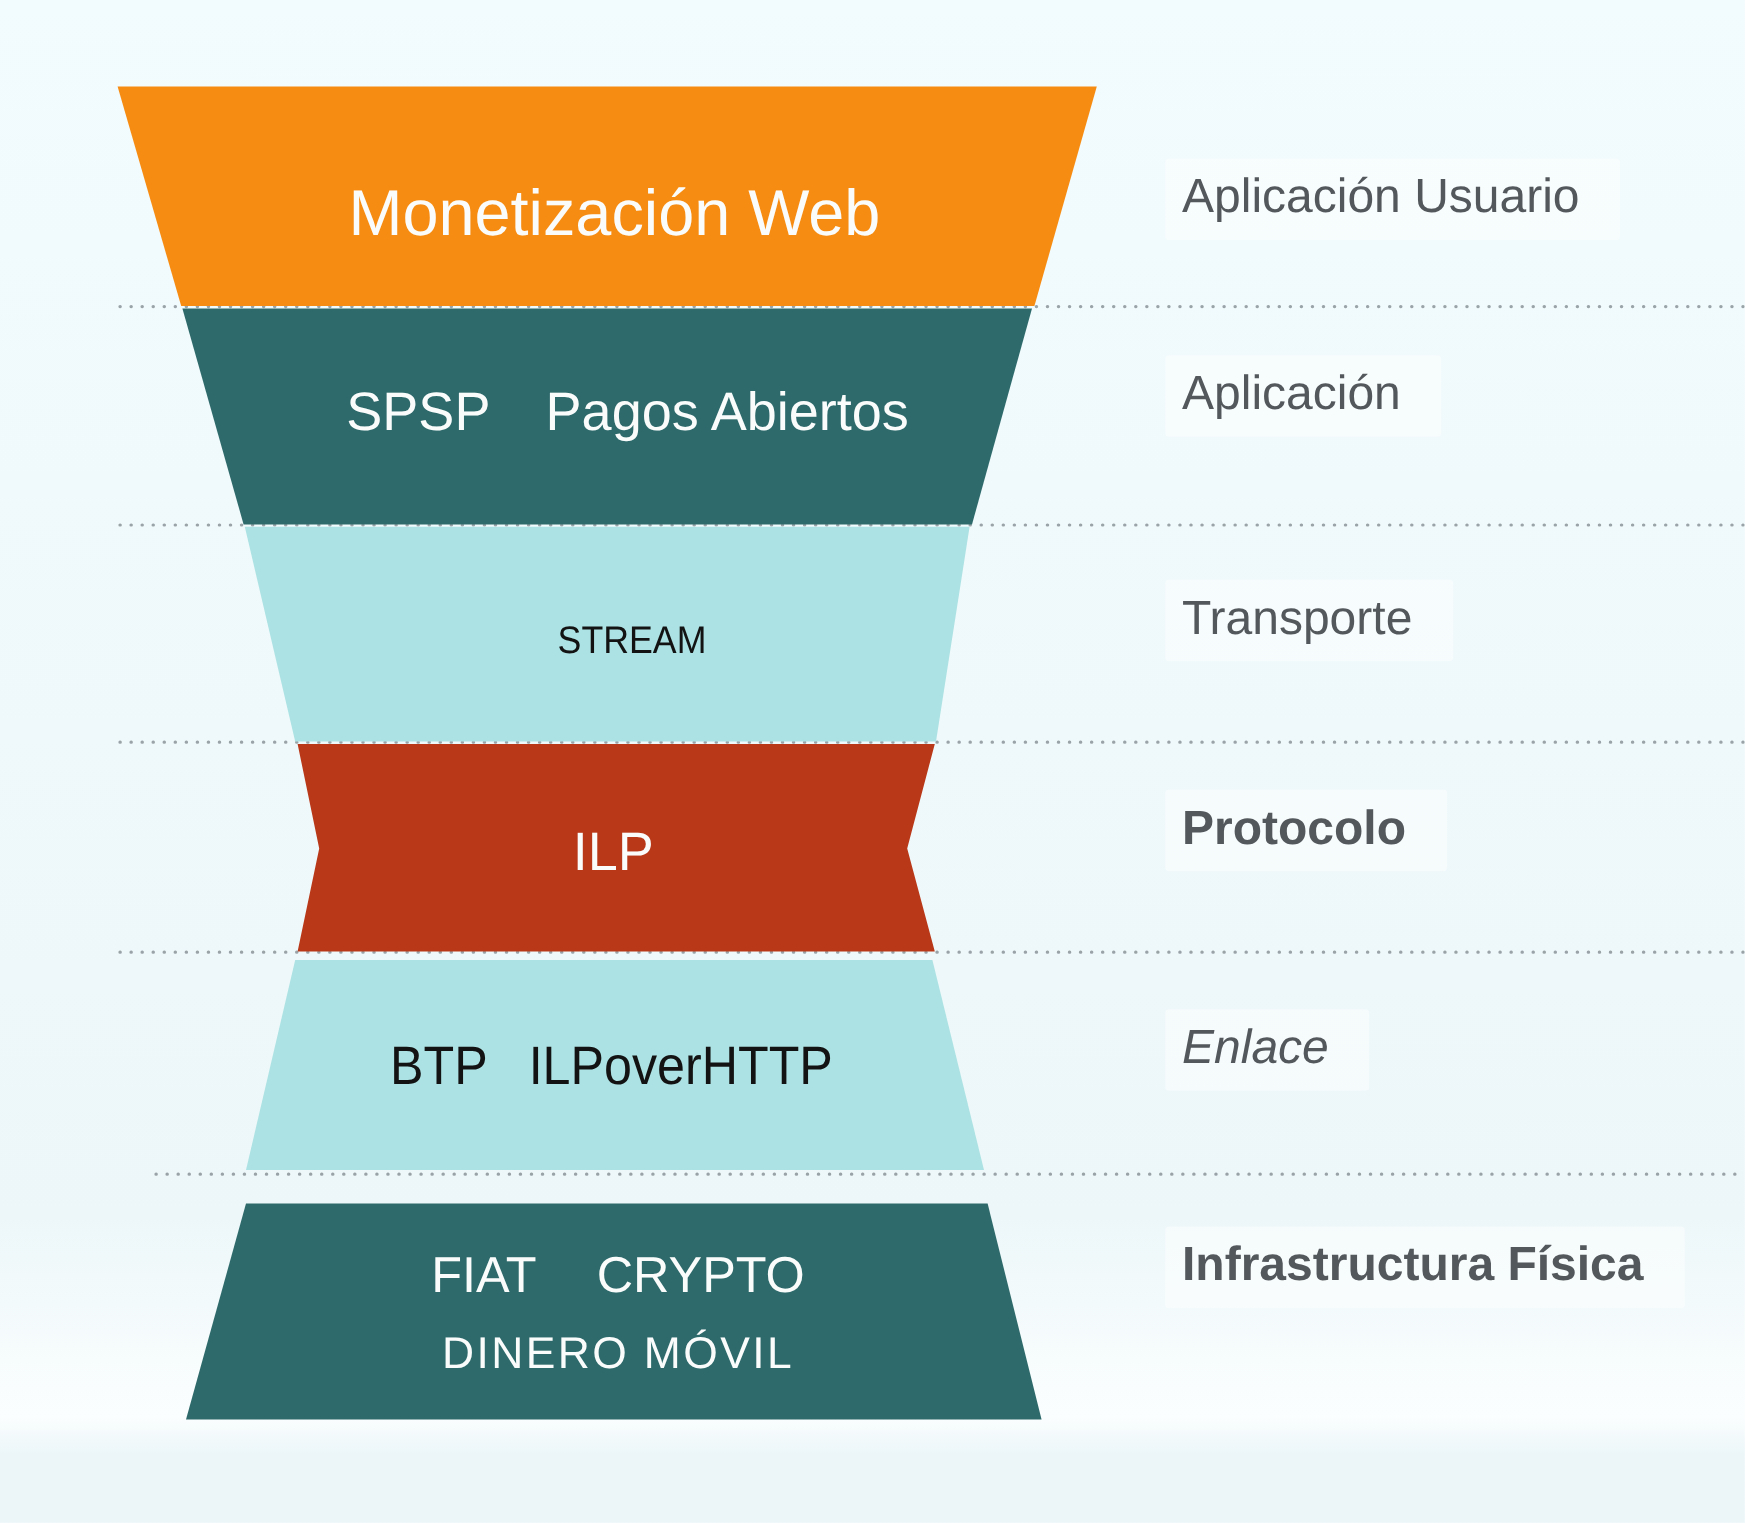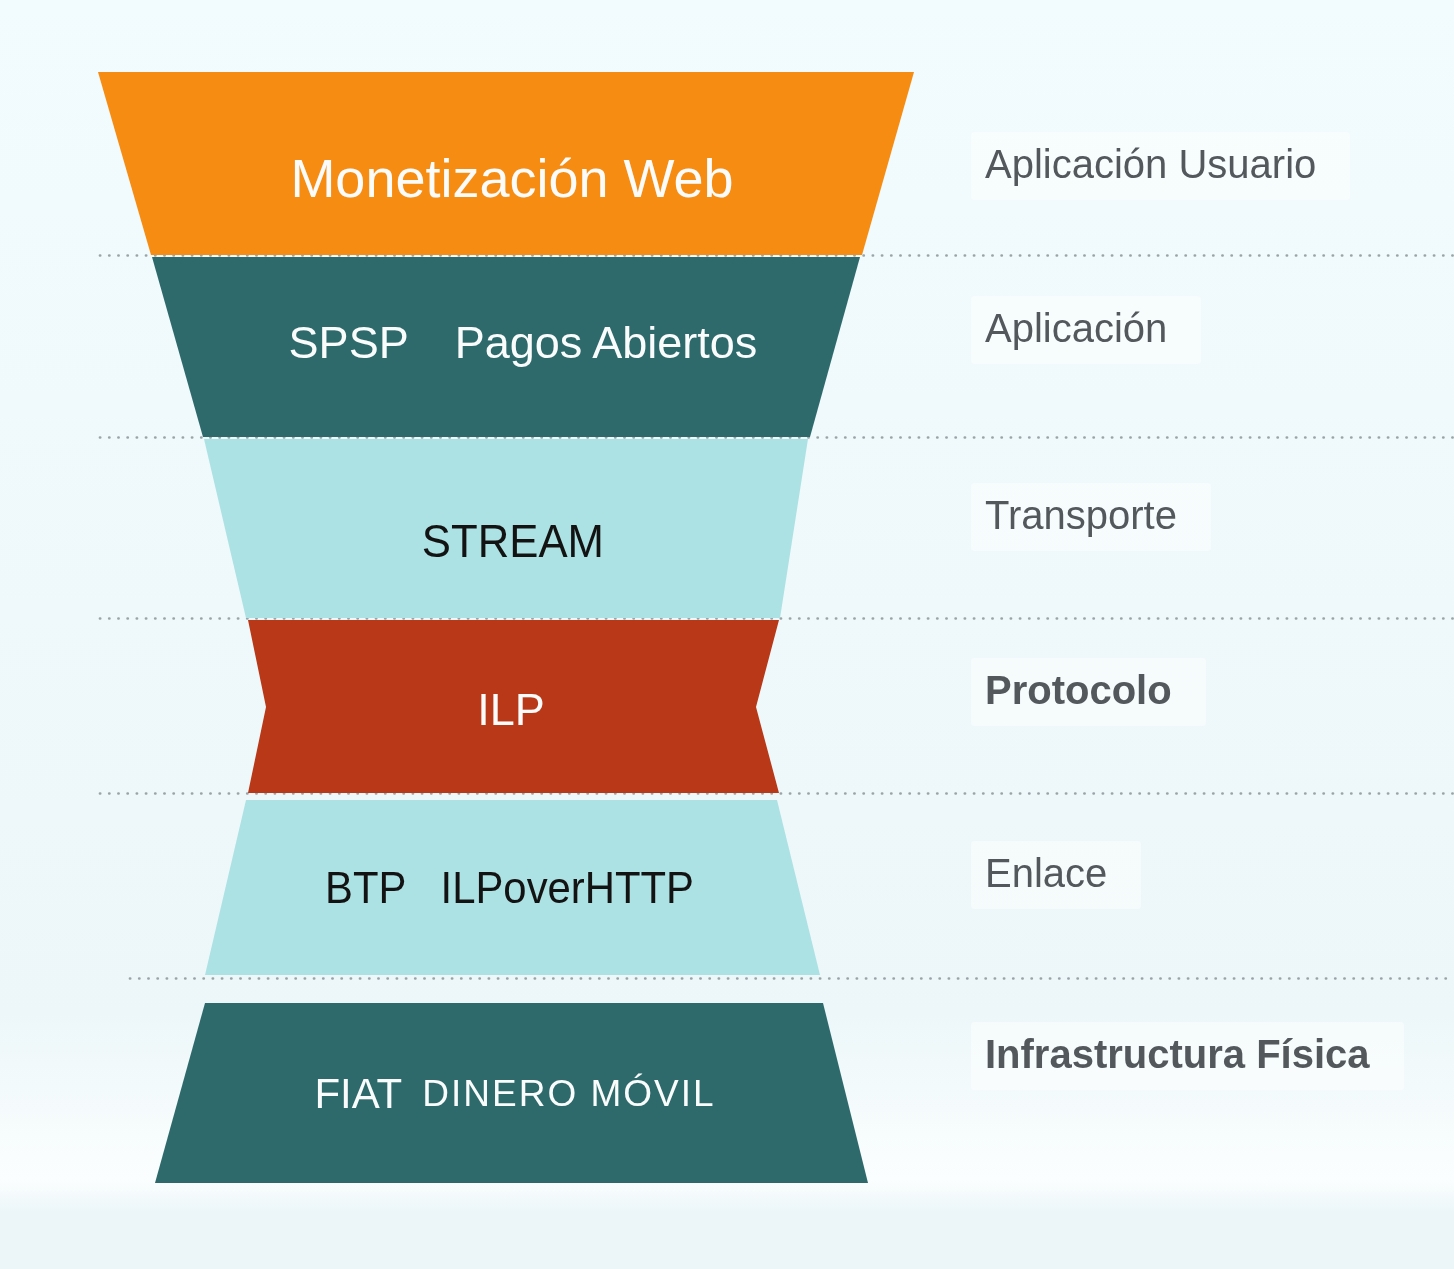--- a/index.html
+++ b/index.html
@@ -11,38 +11,38 @@
   .stage{position:relative;width:1454px;height:941px;}
   .funnel-svg{position:absolute;left:0;top:0;width:1454px;height:1269px;}
   .dots{stroke:var(--dotted_line);stroke-width:2.7;stroke-dasharray:0.2 9;stroke-linecap:round;opacity:.85;fill:none;}
   .p-orange{fill:var(--orange);}
   .p-teal{fill:var(--teal);}
   .p-cyan{fill:var(--cyan);}
   .p-red{fill:var(--red);}
   .ltext{position:absolute;display:flex;align-items:center;justify-content:center;white-space:nowrap;}
   .t1{left:156px;top:140px;width:712px;height:76px;font-size:54px;color:var(--text_light);}
   .t2{left:203px;top:305px;width:640px;height:76px;font-size:45px;color:var(--text_light);gap:46px;}
-  .t3{left:246px;top:498px;width:534px;height:70px;font-size:47px;color:var(--text_dark);align-items:flex-end;}
+  .t3{left:260px;top:498px;width:534px;height:70px;font-size:32px;color:var(--text_dark);}
   .t4{left:266px;top:675px;width:490px;height:70px;font-size:45px;color:var(--text_light);}
   .t5{left:246px;top:853px;width:534px;height:70px;font-size:45px;color:var(--text_dark);gap:22px;}
-  .t6{left:205px;top:1032px;width:620px;height:124px;flex-direction:row;gap:20px;color:var(--text_light);}
+  .t6{left:205px;top:1032px;width:620px;height:124px;flex-direction:column;gap:20px;color:var(--text_light);}
   .t6-line1{display:flex;gap:50px;font-size:42px;}
   .t6-line2{font-size:37px;letter-spacing:2px;}
   .squish{display:inline-block;transform:scaleX(.93);transform-origin:center;}
   .side-label{
     position:absolute;left:971px;
     font-size:40px;line-height:1.2;color:var(--side_label_text);
     background:var(--label_panel);border-radius:3px;
     padding:8px 34px 12px 14px;white-space:nowrap;
   }
   .s1{top:132px;}
   .s2{top:296px;}
   .s3{top:483px;}
   .s4{top:658px;font-weight:bold;}
-  .s5{top:841px;}
+  .s5{top:841px;font-style:italic;}
   .s6{top:1022px;font-weight:bold;}
 </style>
 </head>
 <body>
 
 <div class="stage">
 
   <svg class="funnel-svg" viewBox="0 0 1454 1269" aria-hidden="true">
     <line class="dots" x1="100" y1="255.5" x2="1454" y2="255.5"></line>
     <line class="dots" x1="100" y1="437.5" x2="1454" y2="437.5"></line>
@@ -76,20 +76,21 @@
   </div>
 
   <div class="ltext t5">
     <span class="squish">BTP</span>
     <span class="squish">ILPoverHTTP</span>
   </div>
 
   <div class="ltext t6">
     <div class="t6-line1">
       <span>FIAT</span>
+      <span>CRYPTO</span>
     </div>
     <div class="t6-line2">DINERO MÓVIL</div>
   </div>
 
   <div class="side-label s1">Aplicación Usuario</div>
   <div class="side-label s3">Transporte</div>
   <div class="side-label s2">Aplicación</div>
   <div class="side-label s4">Protocolo</div>
   <div class="side-label s5">Enlace</div>
   <div class="side-label s6">Infrastructura Física</div>

